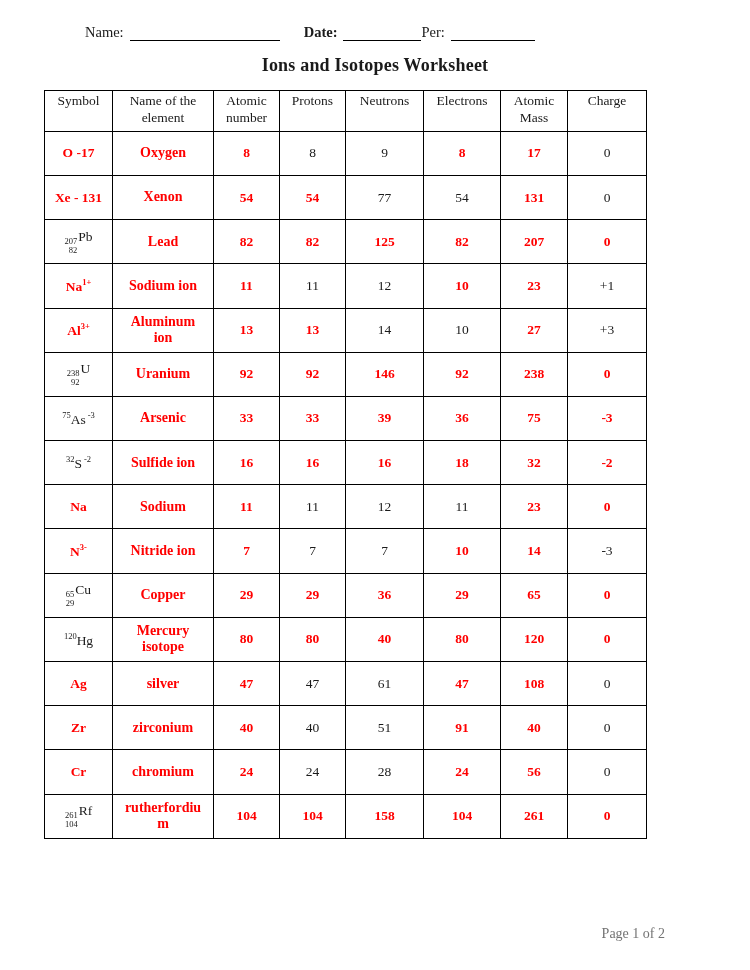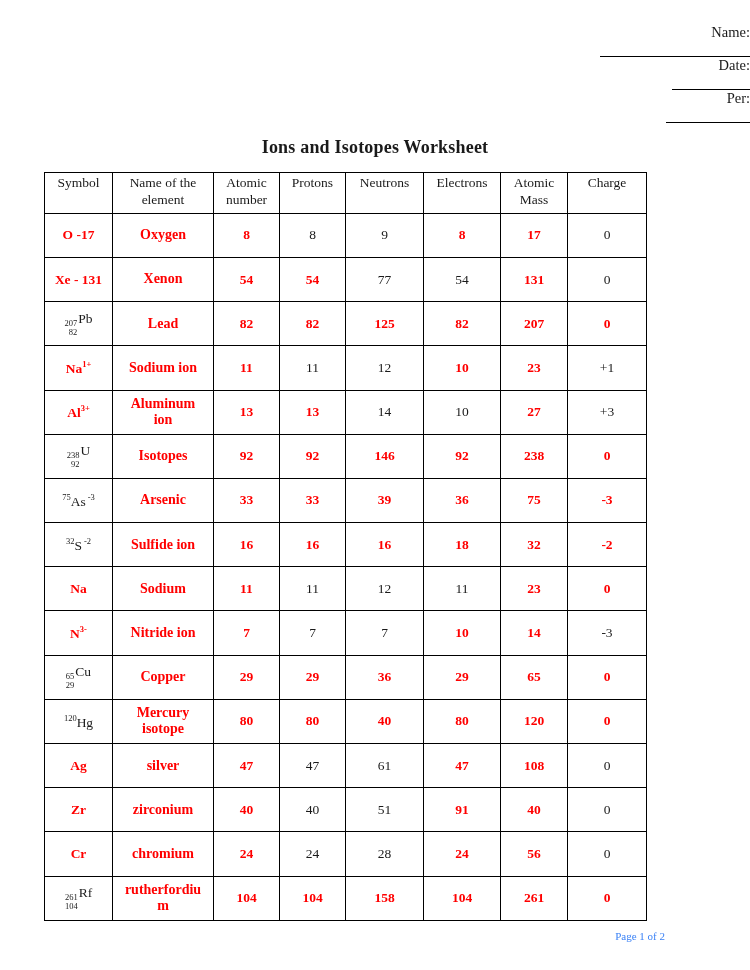--- a/index.html
+++ b/index.html
@@ -3,27 +3,27 @@
 <meta charset="utf-8">
 <style>
   html,body{margin:0;padding:0;}
   body{
     width:750px;height:970px;background:#ffffff;
     font-family:"Liberation Serif", serif;color:#1a1a1a;
     position:relative;overflow:hidden;
   }
   .topline{
     display:flex;align-items:flex-end;
-    padding:24px 0 0 85px;font-size:14.5px;white-space:nowrap;flex-direction:column;
+    padding:24px 0 0 85px;font-size:14.5px;white-space:nowrap;
   }
   .blank{display:inline-block;border-bottom:1.2px solid #000;height:15px;}
   .blank.name{width:150px;margin-left:6px;}
   .blank.date{width:78px;margin-left:6px;}
   .blank.per{width:84px;margin-left:6px;}
-  .lbl-date{margin-left:8px;}
+  .lbl-date{margin-left:24px;font-weight:bold;}
   .lbl-per{}
   .title{
     text-align:center;font-size:18px;font-weight:bold;
     margin-top:14px;letter-spacing:.2px;
   }
   table.ws{
     border-collapse:collapse;table-layout:fixed;
     margin:14px 0 0 44px;width:602px;
   }
   .ws th,.ws td{border:1.5px solid #000;text-align:center;overflow:hidden;}
@@ -38,21 +38,21 @@
   
   .stack{
     display:inline-flex;flex-direction:column;align-items:flex-end;
     font-size:8.5px;font-weight:normal;line-height:1.05;
     vertical-align:-3px;margin-right:1px;
   }
   sup.pre{font-size:8.5px;font-weight:normal;}
   sup.ps{font-size:8.5px;margin-left:2px;}
   td.sym.red sup.ps{font-weight:bold;margin-left:0;}
   .footer{
-    position:absolute;right:85px;bottom:28px;font-size:11px;color:#3b82f6;
+    position:absolute;right:85px;bottom:28px;font-size:14px;color:#737373;
   }
   
   col.c-sym{width:68px;}  col.c-name{width:101px;} col.c-an{width:66px;}
   col.c-p{width:66px;}    col.c-n{width:78px;}     col.c-e{width:77px;}
   col.c-am{width:67px;}   col.c-ch{width:79px;}
 </style>
 </head>
 <body>
 
 <div class="topline">
@@ -141,21 +141,21 @@
         <td class="ink">14</td>
         <td class="ink">10</td>
         <td class="red">27</td>
         <td class="ink">+3</td>
       </tr>
       <tr>
         <td class="sym ink"><span class="stack">
             <span>238</span>
             <span>92</span>
           </span><span>U</span></td>
-        <td class="name red">Isotopes</td>
+        <td class="name red">Uranium</td>
         <td class="red">92</td>
         <td class="red">92</td>
         <td class="red">146</td>
         <td class="red">92</td>
         <td class="red">238</td>
         <td class="red">0</td>
       </tr>
       <tr>
         <td class="sym ink"><sup class="pre">75</sup><span>As</span><sup class="ps">-3</sup></td>
         <td class="name red">Arsenic</td>

